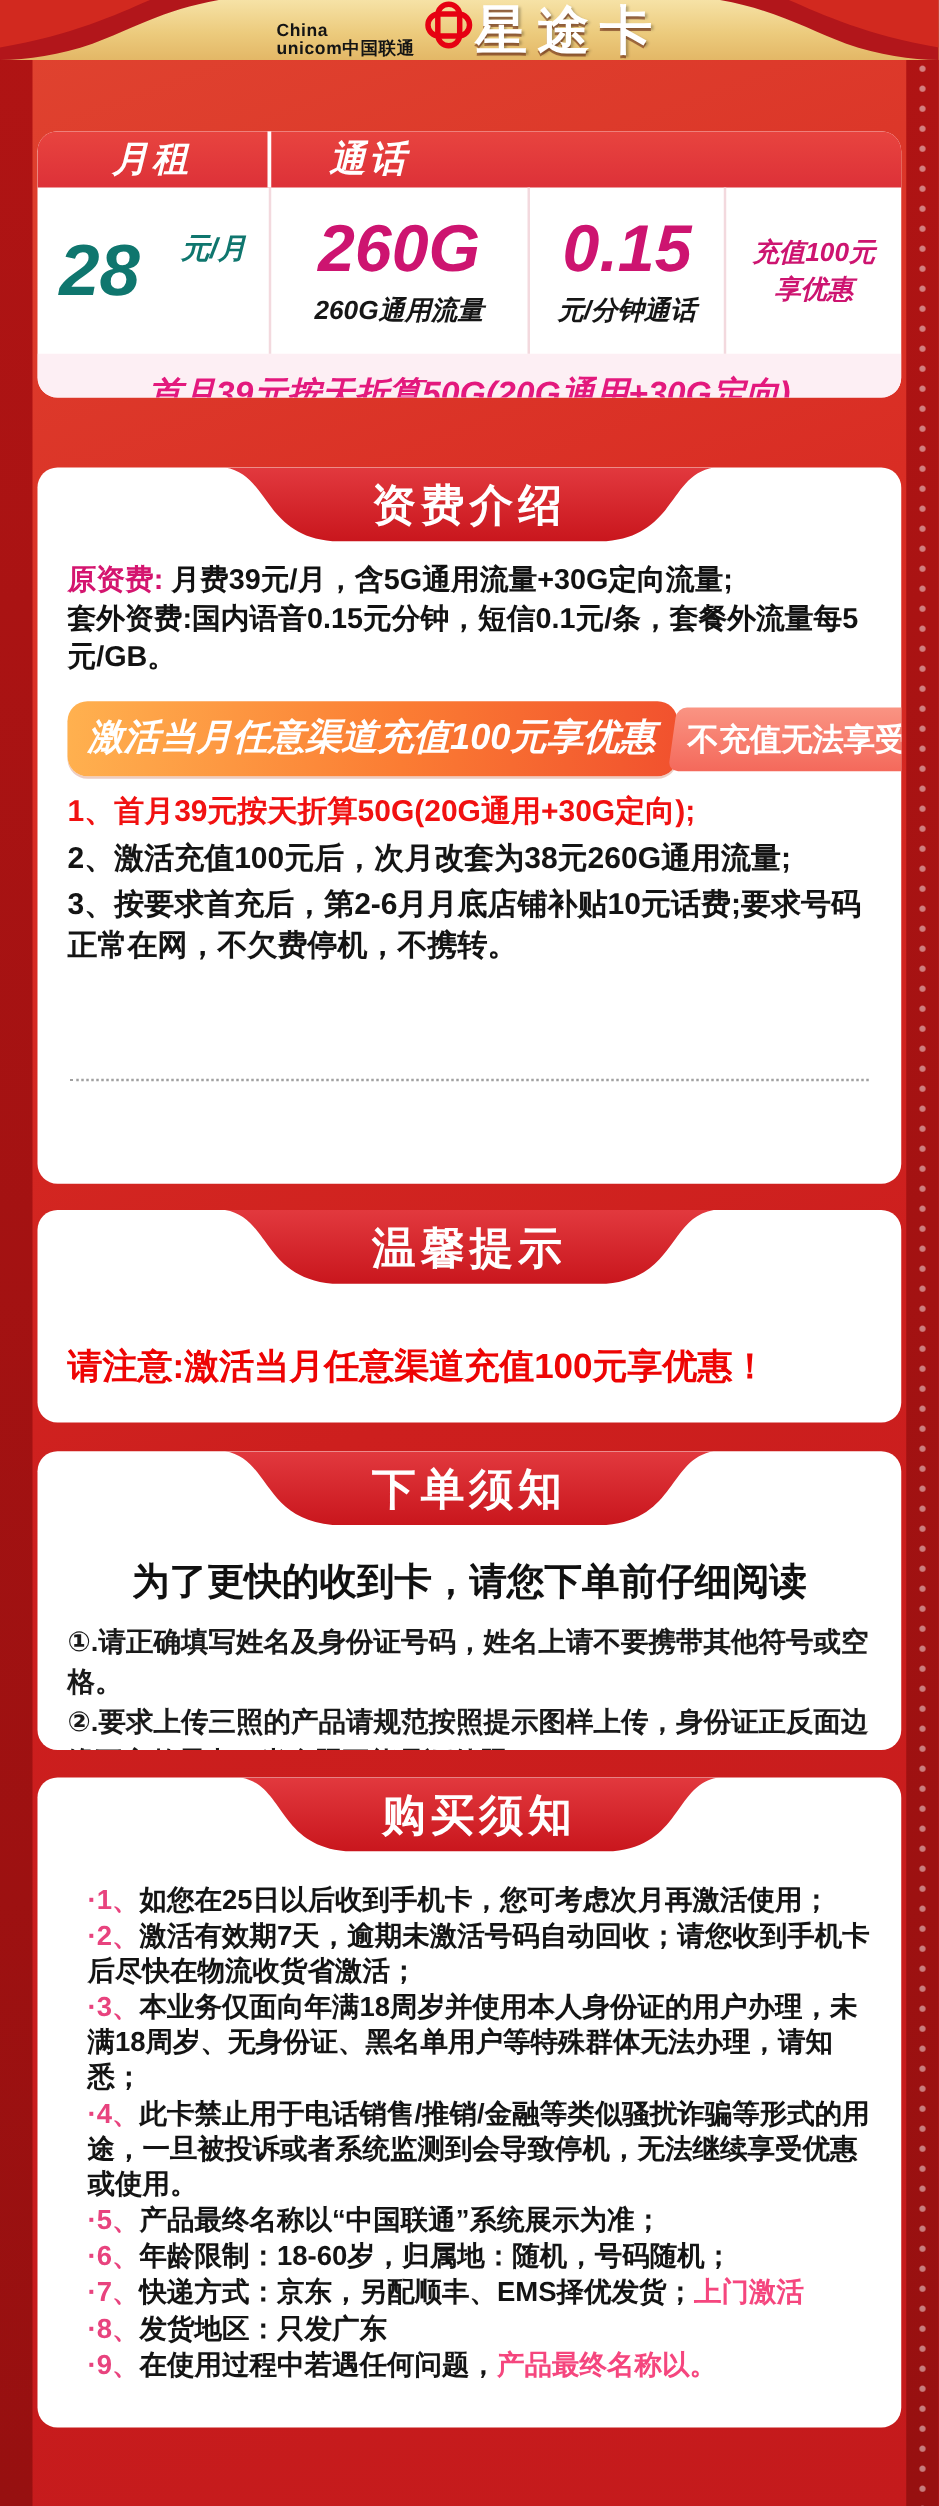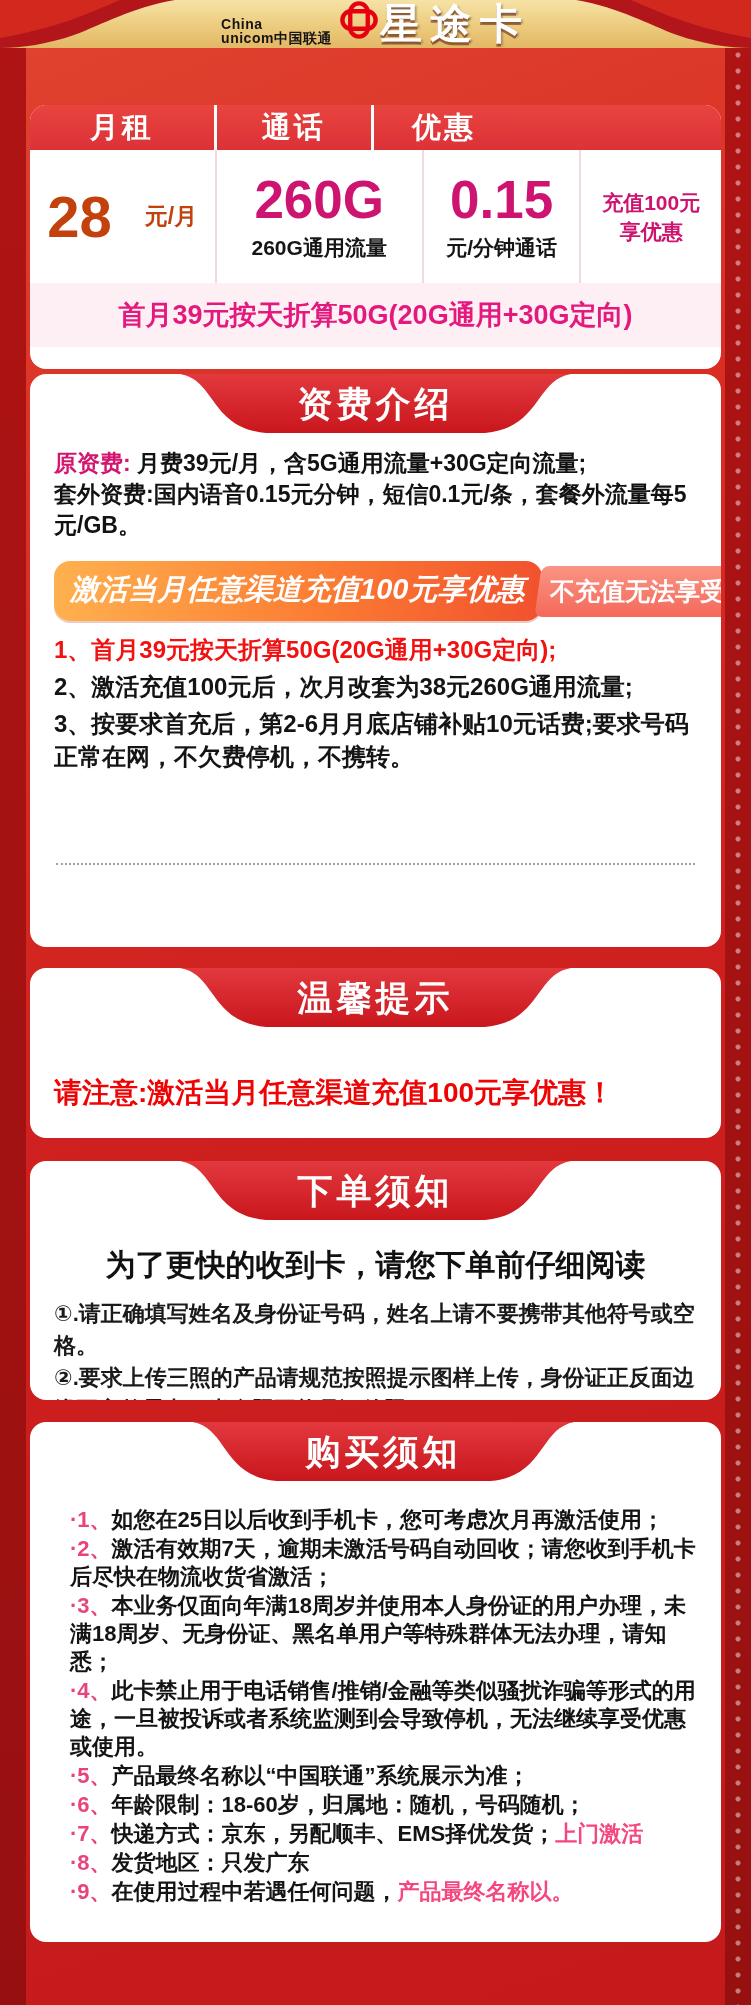--- a/index.html
+++ b/index.html
@@ -17,30 +17,30 @@
   .corner-wave.left{left:0;}
   .corner-wave.right{right:0;transform:scaleX(-1);}
   .logo{display:flex;align-items:flex-end;gap:6px;position:relative;}
   .logo-text{color:#141414;font-weight:700;line-height:14px;font-size:14px;letter-spacing:.5px;}
   .knot{position:relative;top:-4px;}
   .page-title{margin:0;color:#ffffff;font-size:42px;font-weight:900;letter-spacing:8px;line-height:46px;
     text-shadow:0 3px 0 rgba(96,22,8,.5),2px 2px 2px rgba(0,0,0,.25);}
   
   .card{position:absolute;left:30px;width:691px;background:#ffffff;border-radius:16px;overflow:hidden;}
   
-  .plan-card{top:105px;height:264px;}
+  .plan-card{top:105px;height:213px;font-style:italic;}
   .plan-head{display:flex;height:45px;background:linear-gradient(180deg,#e8443f,#dd3138);}
   .plan-head .cell{display:flex;align-items:center;justify-content:center;color:#fff;font-size:29px;font-weight:800;letter-spacing:3px;border-right:3px solid #fff;}
   .plan-head .cell:last-child{border-right:none;}
   .plan-body{display:flex;height:133px;}
   .plan-body .col{display:flex;flex-direction:column;align-items:center;justify-content:center;border-right:2px solid #f3d9de;}
   .plan-body .col:last-child{border-right:none;}
   .c1{width:27%;}.c2{width:30%;}.c3{width:22.8%;}.c4{width:20.2%;}
   .big-val{color:#cd1470;font-weight:800;}
-  .val-row{display:flex;align-items:center;color:#c2410c;font-weight:800;gap:31px;}
+  .val-row{display:flex;align-items:flex-start;color:#0f766e;font-weight:800;gap:31px;}
   .val-main{font-size:58px;}
   .val-unit{font-size:23px;margin-left:2px;}
   .val-num{font-size:53px;line-height:56px;}
   .val-sub{color:#161616;font-size:21px;font-weight:700;margin-top:6px;}
   .promo-lines{color:#cd1470;font-size:21px;font-weight:800;text-align:center;line-height:29px;}
   .plan-foot{height:64px;background:#fdeff4;display:flex;align-items:center;justify-content:center;
     color:#e3197d;font-size:27px;font-weight:800;}
   
   .ribbon{position:relative;height:62px;width:100%;}
   .ribbon svg{position:absolute;left:0;top:0;width:100%;height:62px;display:block;}
@@ -107,21 +107,20 @@
     <svg class="corner-wave right" viewBox="0 0 190 48" preserveAspectRatio="none">
       <path d="M0 0 H175 C130 8 104 24 74 35 C48 44 22 48 0 48 Z" fill="#b2161b"></path>
       <path d="M0 0 H120 C92 12 58 28 0 38 Z" fill="#d2291f"></path>
     </svg>
   </header>
 
   <section class="card plan-card">
     <div class="plan-head">
       <div class="cell c1">月租</div>
       <div class="cell c3">通话</div>
-      <div class="cell c4">优惠</div>
     </div>
     <div class="plan-body">
       <div class="col c1">
         <div class="val-row">
           <span class="val-main">28</span>
           <span class="val-unit">元/月</span>
         </div>
       </div>
       <div class="col c2">
         <span class="big-val val-num">260G</span>

